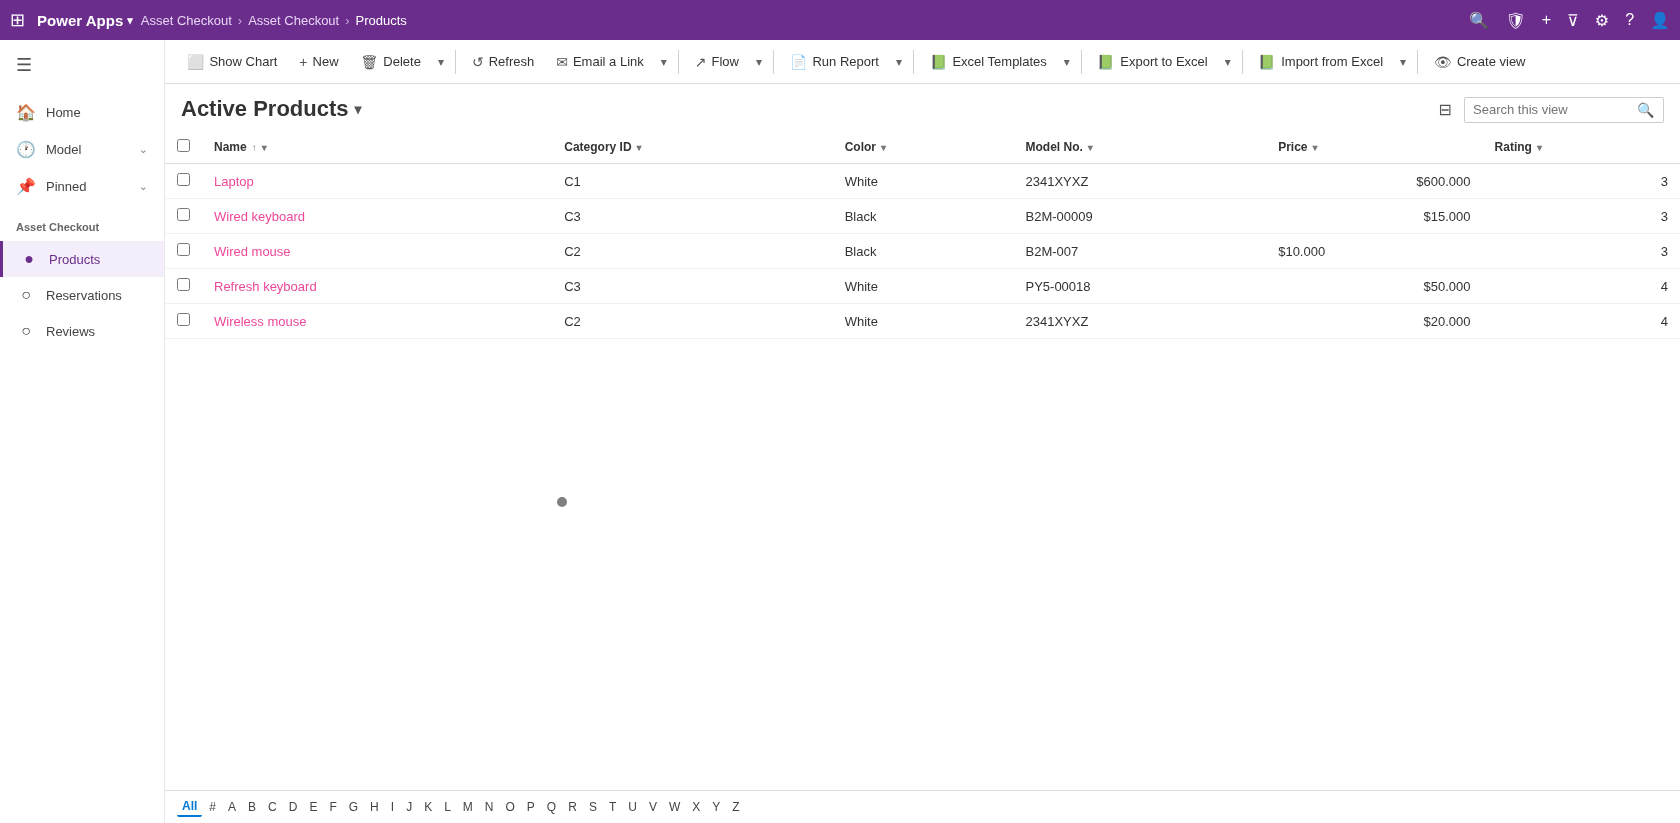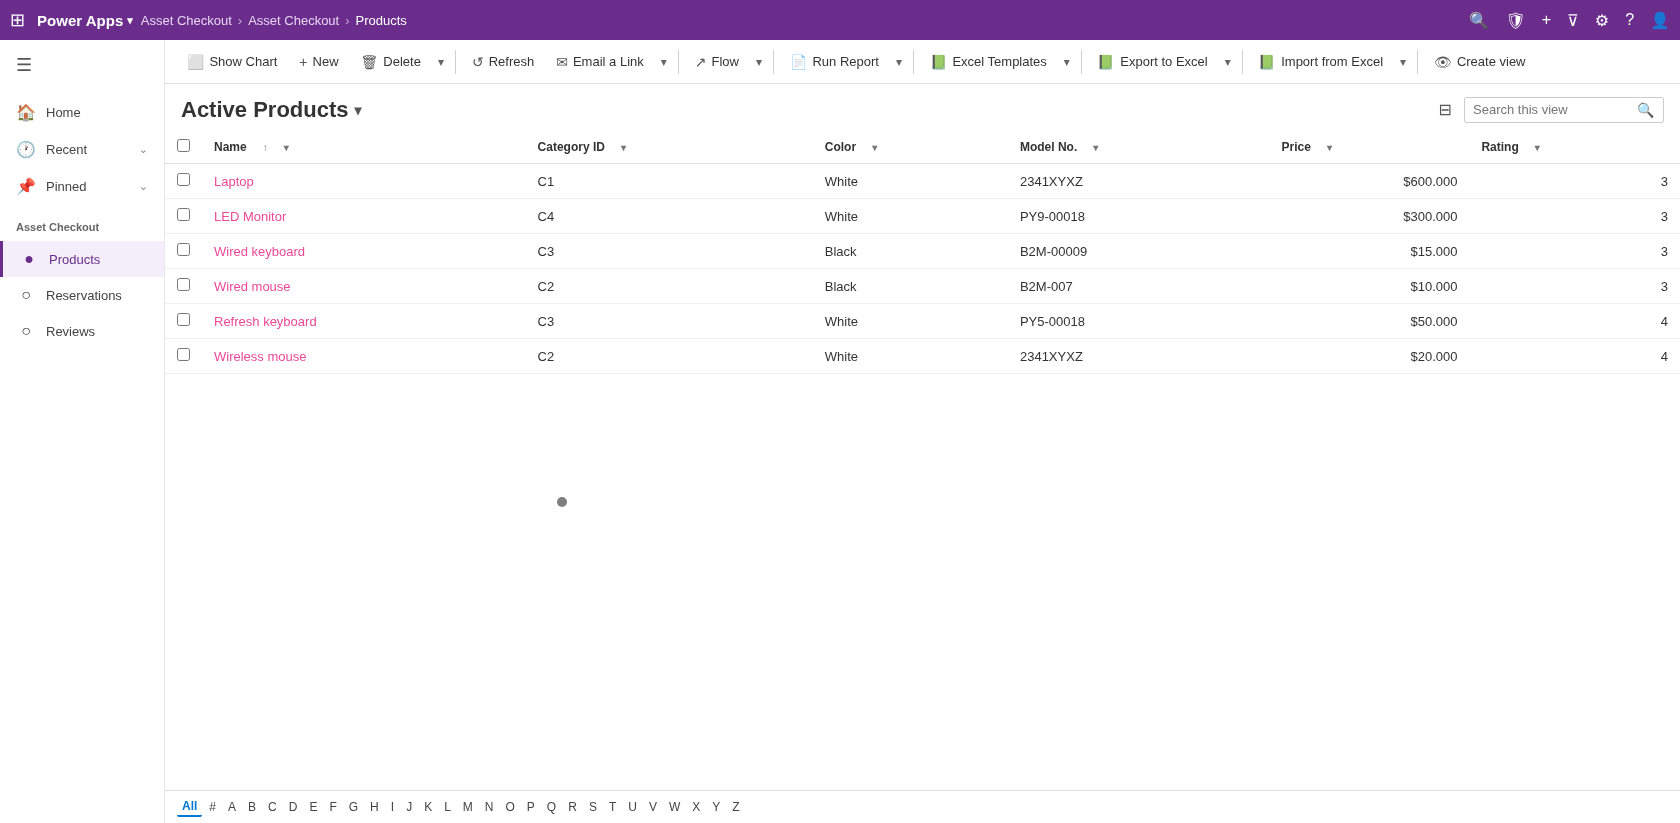--- a/index.html
+++ b/index.html
@@ -107,21 +107,21 @@
       cursor: pointer;
       font-size: 12px;
       color: #666;
       border-radius: 2px;
     }
 
     
     .view-header {
       padding: 12px 16px 8px;
       display: flex;
-      align-items: center;
+      align-items: flex-start;
       justify-content: space-between;
       flex-shrink: 0;
     }
     .view-title {
       font-size: 22px;
       font-weight: 600;
       color: #333;
       display: flex;
       align-items: center;
       gap: 6px;
@@ -154,21 +154,21 @@
       padding: 8px 12px;
       text-align: left;
       font-weight: 600;
       font-size: 12px;
       color: #333;
       background: #fff;
       white-space: nowrap;
       cursor: pointer;
       user-select: none;
     }
-    thead th .col-header { display: flex; align-items: center; gap: 16px; }
+    thead th .col-header { display: flex; align-items: center; gap: 5px; }
     thead th .sort-icon { font-size: 10px; color: #777; }
     tbody tr { border-bottom: 1px solid #f0f0f0; }
     tbody td { padding: 9px 12px; font-size: 13px; color: #333; }
     tbody td.link-cell { color: #ec4899; cursor: pointer; }
     .check-col { width: 36px; }
     .check-col input { cursor: pointer; }
 
     
     .alpha-nav {
       border-top: 1px solid #e0e0e0;
@@ -239,21 +239,21 @@
 
   <div class="sidebar">
     <div class="sidebar-hamburger">☰</div>
     <div class="sidebar-nav">
       <div class="sidebar-item">
         <span class="icon">🏠</span>
         <span>Home</span>
       </div>
       <div class="sidebar-item">
         <span class="icon">🕐</span>
-        <span>Recent</span>
+        <span>Model</span>
         <span class="chevron-small">⌄</span>
       </div>
       <div class="sidebar-item">
         <span class="icon">📌</span>
         <span>Pinned</span>
         <span class="chevron-small">⌄</span>
       </div>
     </div>
     <div class="sidebar-section-label">Asset Checkout</div>
     <div class="sidebar-nav">
@@ -396,47 +396,38 @@
           </tr>
         </thead>
         <tbody id="table-body">
         <tr>
     <td class="check-col"><input type="checkbox" style=""></td>
     <td class="link-cell">Laptop</td>
     <td>C1</td>
     <td>White</td>
     <td>2341XYXZ</td>
     <td style="text-align:right">$600.000</td>
-    <td style="text-align:right">3</td>
-  </tr>
-            <tr>
-    <td class="check-col"><input type="checkbox" style=""></td>
-    <td class="link-cell">LED Monitor</td>
-    <td>C4</td>
-    <td>White</td>
-    <td>PY9-00018</td>
-    <td style="text-align:right">$300.000</td>
     <td style="text-align:right">3</td>
   </tr>
             <tr>
     <td class="check-col"><input type="checkbox" style=""></td>
     <td class="link-cell">Wired keyboard</td>
     <td>C3</td>
     <td>Black</td>
     <td>B2M-00009</td>
     <td style="text-align:right">$15.000</td>
     <td style="text-align:right">3</td>
   </tr>
             <tr>
     <td class="check-col"><input type="checkbox" style=""></td>
     <td class="link-cell">Wired mouse</td>
     <td>C2</td>
     <td>Black</td>
     <td>B2M-007</td>
-    <td style="text-align:right">$10.000</td>
+    <td style="text-align:left">$10.000</td>
     <td style="text-align:right">3</td>
   </tr>
             <tr>
     <td class="check-col"><input type="checkbox" style=""></td>
     <td class="link-cell">Refresh keyboard</td>
     <td>C3</td>
     <td>White</td>
     <td>PY5-00018</td>
     <td style="text-align:right">$50.000</td>
     <td style="text-align:right">4</td>

